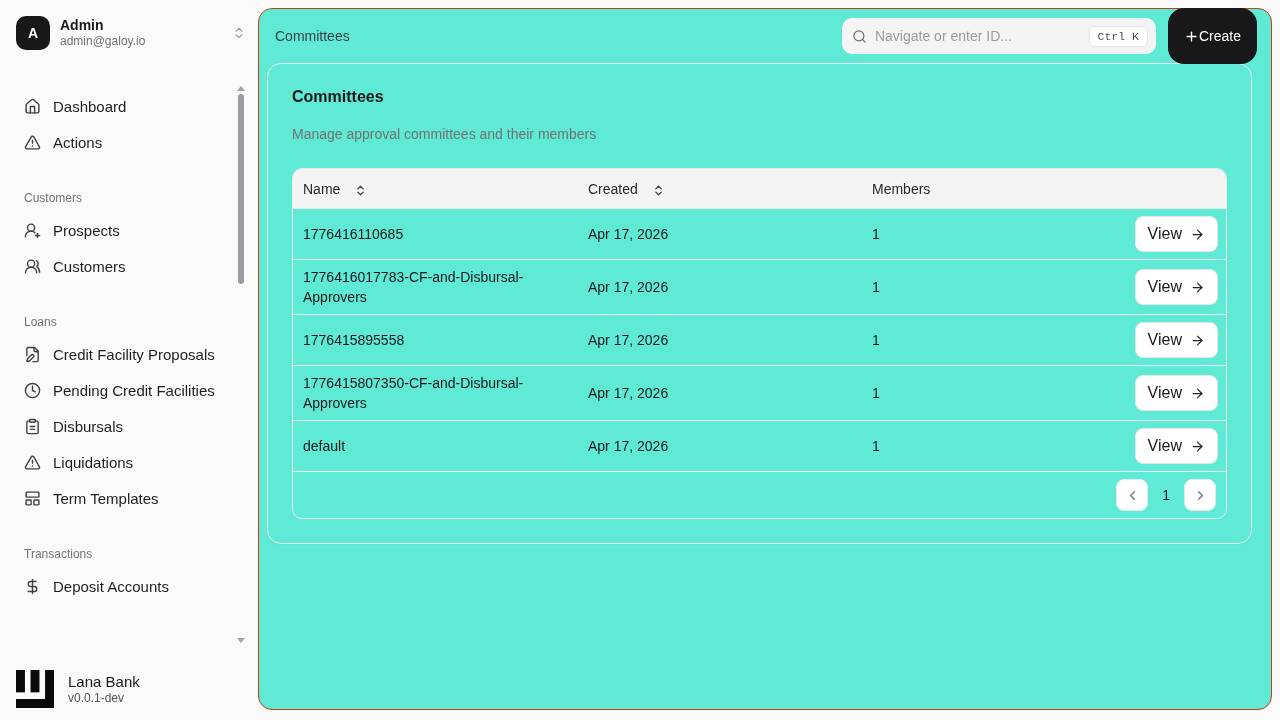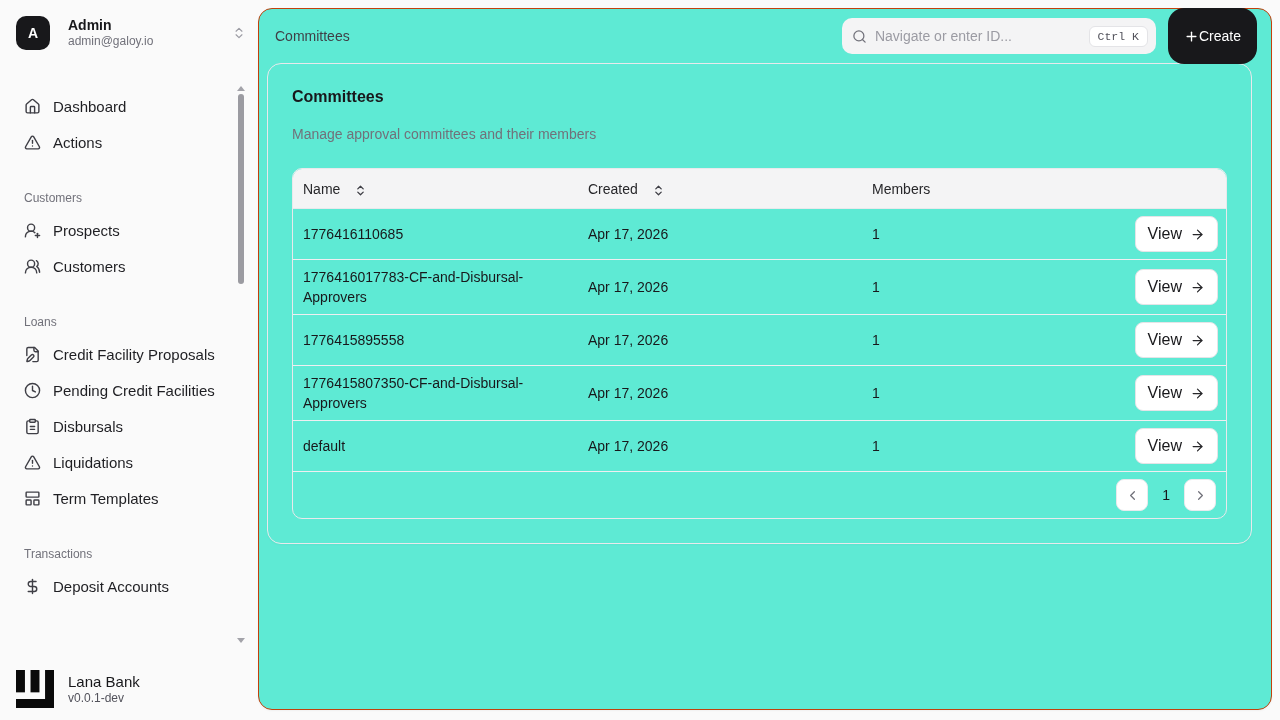--- a/index.html
+++ b/index.html
@@ -14,21 +14,21 @@
   svg { display:block; }
 
   
   .sidebar { position:absolute; left:0; top:0; width:258px; height:720px; }
   .user-row { margin:16px 12px 0 16px; display:flex; align-items:center; gap:10px; }
   .avatar {
     width:34px; height:34px; border-radius:10px; background:#18181b; color:#fff;
     display:flex; align-items:center; justify-content:center; font-weight:bold; font-size:14px;
     flex:none;
   }
-  .user-meta { flex:1; min-width:0;margin-left:8px; }
+  .user-meta { flex:1; min-width:0; }
   .user-name { font-size:14px; font-weight:bold; color:#18181b; line-height:17px; }
   .user-email { font-size:12px; color:#71717a; line-height:15px; }
   .user-caret { color:#9b9ba3; }
 
   nav { margin-top:38px; }
   .nav-item {
     display:flex; align-items:center; gap:12px; height:36px; padding:0 24px;
     font-size:15px; color:#1f1f23; cursor:pointer; border-radius:8px;
   }
   .nav-item .nicon { color:#3f3f46; flex:none; }

